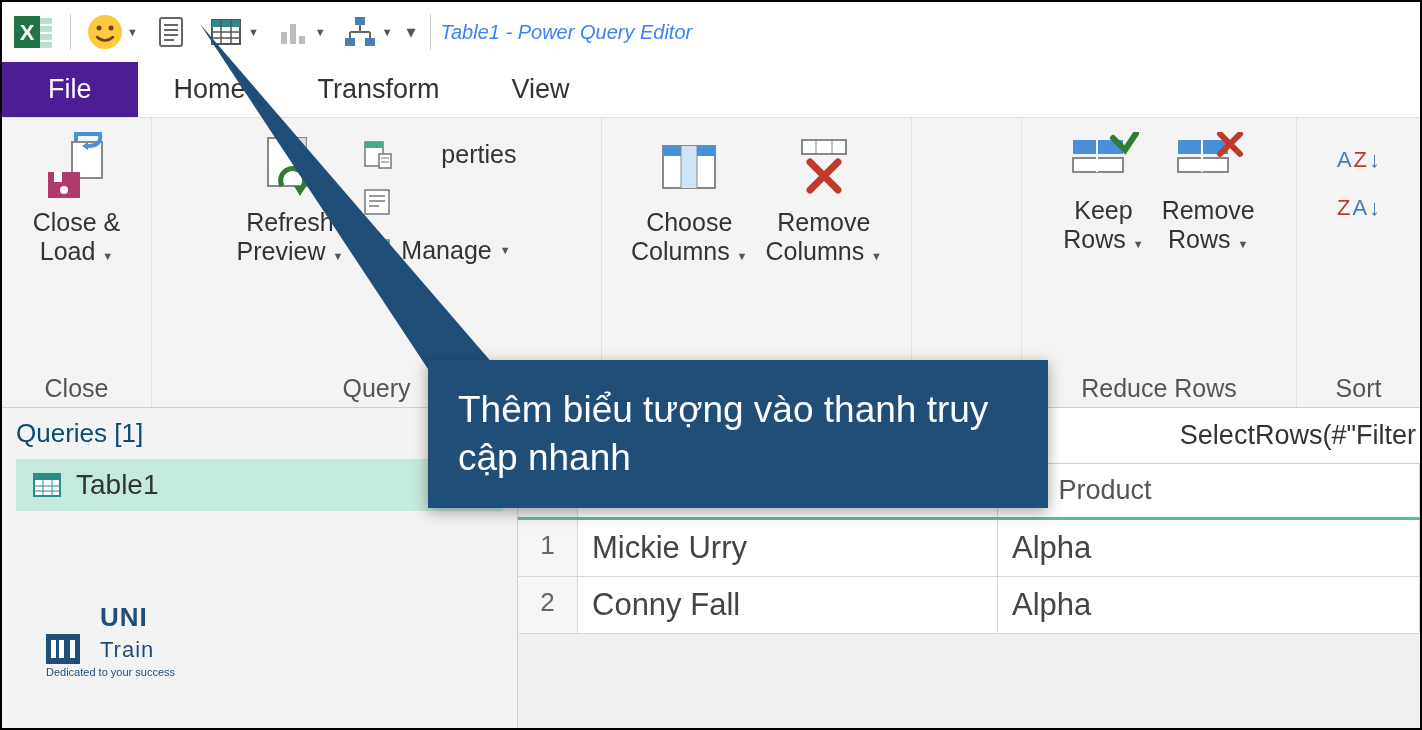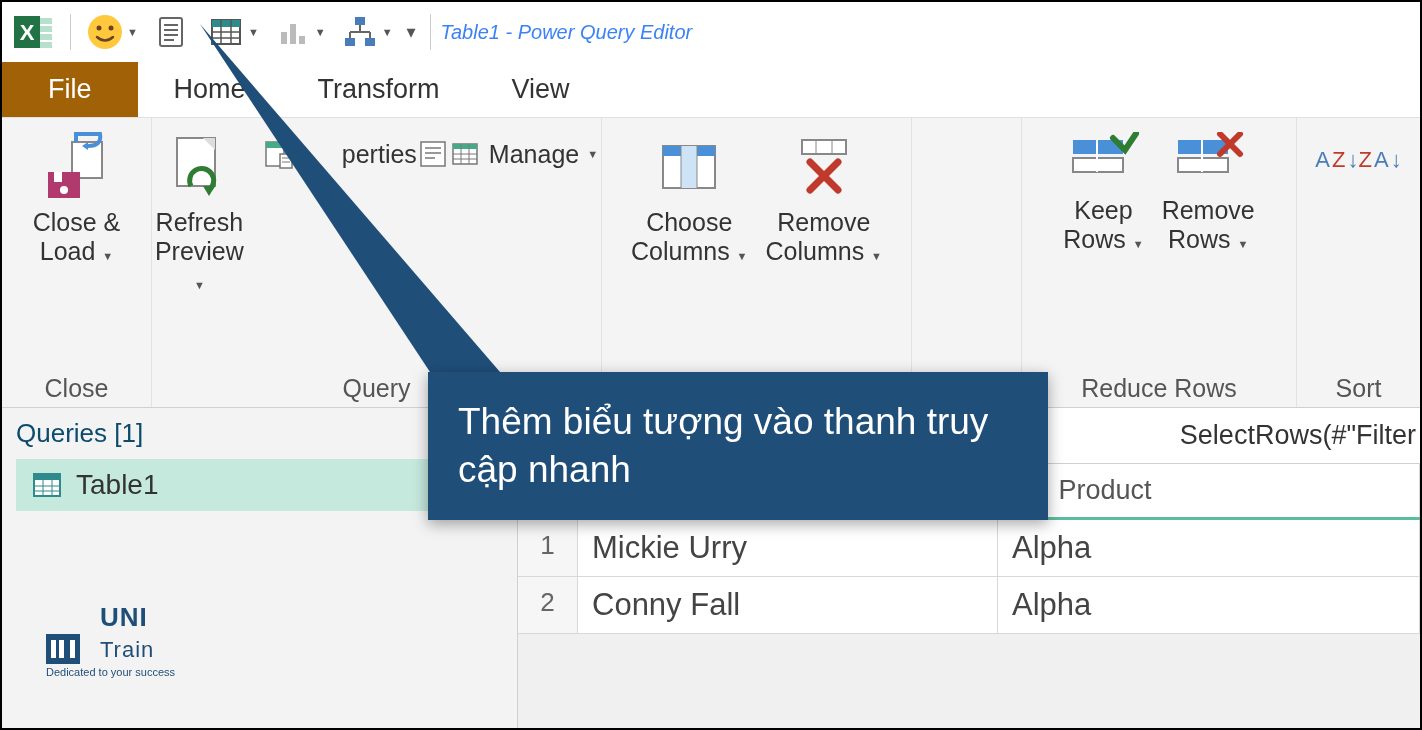--- a/index.html
+++ b/index.html
@@ -6,47 +6,47 @@
   body { background: #fff; width: 1422px; height: 730px; overflow: hidden; position: relative; border: 2px solid #000; }
 
   .qat { display: flex; align-items: center; height: 60px; padding: 0 6px; gap: 6px; background: #fff; }
   .qat-btn { display: flex; align-items: center; gap: 2px; padding: 2px 4px; }
   .qat-sep { width: 1px; height: 36px; background: #ccc; margin: 0 4px; }
   .dropdown-caret { font-size: 11px; color: #555; }
   .title { font-size: 20px; color: #3b82f6; font-style: italic; }
 
   .tabs { display: flex; align-items: stretch; height: 56px; background: #fff; border-bottom: 1px solid #e0e0e0; }
   .tab { display: flex; align-items: center; justify-content: center; padding: 0 36px; font-size: 27px; color: #333; cursor: pointer; }
-  .tab.file { background: #a16207; color: #fff; padding: 16px 46px; }
+  .tab.file { background: #4c1d95; color: #fff; padding: 16px 46px; }
 
   .ribbon { display: flex; background: #f4f4f4; border-bottom: 1px solid #d0d0d0; height: 290px; position: relative; }
   .group { display: flex; flex-direction: column; align-items: center; justify-content: flex-start; border-right: 1px solid #e2e2e2; padding: 8px 10px 0 10px; height: 100%; }
   .group-body { flex: 1; display: flex; align-items: flex-start; gap: 18px; }
   .group-label { font-size: 25px; color: #555; padding: 6px 0 4px 0; }
   .big-btn { display: flex; flex-direction: column; align-items: center; justify-content: flex-start; padding-top: 6px; text-align: center; }
   .big-btn .label { font-size: 25px; color: #333; line-height: 1.15; margin-top: 4px; }
   .small-btn { display: flex; align-items: center; gap: 8px; font-size: 25px; color: #333; height: 40px; }
-  .stacked { display: flex; flex-direction: row; padding-top: 8px; }
+  .stacked { display: flex; flex-direction: column; gap: 8px; padding-top: 8px; }
 
   .workspace { display: flex; position: absolute; top: 406px; left: 0; right: 0; bottom: 0; background: #f0f0f0; }
   .queries-pane { width: 516px; background: #f3f3f3; border-right: 1px solid #d0d0d0; padding: 10px 14px; position: relative; }
   .queries-title { font-size: 26px; color: #0c4a6e; margin-bottom: 10px; }
   .query-item { display: flex; align-items: center; gap: 14px; background: #c6e9dd; padding: 10px 16px; font-size: 28px; color: #333; }
   .main-area { flex: 1; display: flex; flex-direction: column; }
   .formula-bar { height: 56px; display: flex; align-items: center; justify-content: flex-end; padding-right: 4px; font-family: Consolas, monospace; font-size: 27px; color: #333; background: #fff; border-bottom: 1px solid #d0d0d0; }
   .data-grid { background: #fff; }
   .hdr-row { display: flex; border-bottom: 3px solid #5cbca0; }
   .hdr-cell { display: flex; align-items: center; gap: 10px; padding: 10px 14px; font-size: 27px; color: #555; border-right: 1px solid #d8d8d8; }
   .row { display: flex; border-bottom: 1px solid #d8d8d8; }
   .row-num { width: 60px; text-align: center; font-size: 26px; color: #666; padding: 10px 0; border-right: 1px solid #d8d8d8; background: #f6f6f6; }
   .cell { padding: 10px 14px; font-size: 31px; color: #444; border-right: 1px solid #d8d8d8; }
   .c1 { width: 420px; }
   .c2-hdr { flex:1; } .c2 { flex:1; }
 
-  .callout { position: absolute; top: 370px; left: 426px; width: 620px; background: #1f4e79; color: #fff; padding: 26px 30px; font-size: 37px; line-height: 1.3; box-shadow: 0 4px 14px rgba(0,0,0,0.35); z-index: 50; }
+  .callout { position: absolute; top: 358px; left: 426px; width: 620px; background: #1f4e79; color: #fff; padding: 26px 30px; font-size: 37px; line-height: 1.3; box-shadow: 0 4px 14px rgba(0,0,0,0.35); z-index: 50; }
 
   .logo { position:absolute; left:44px; top:600px; color:#1f4e79; }
   .logo-top { font-weight:bold; font-size:26px; letter-spacing:1px; display:flex; align-items:flex-end; gap:20px;}
   .logo-sub { font-size:11px; color:#1f4e79; margin-top:2px; }
 
   svg { display:block; }
 </style>
 </head>
 <body>
 

